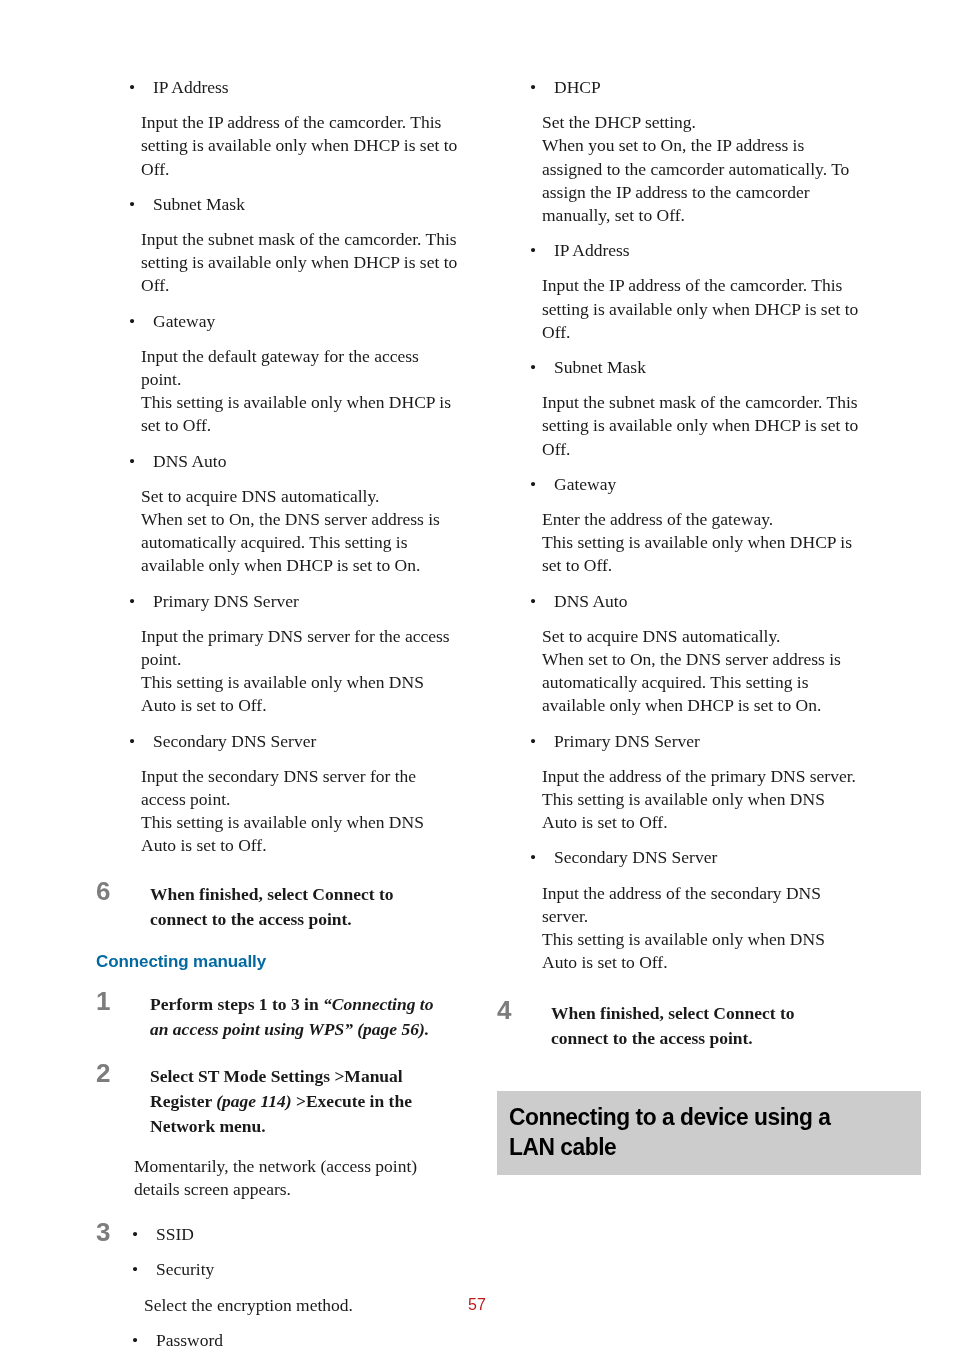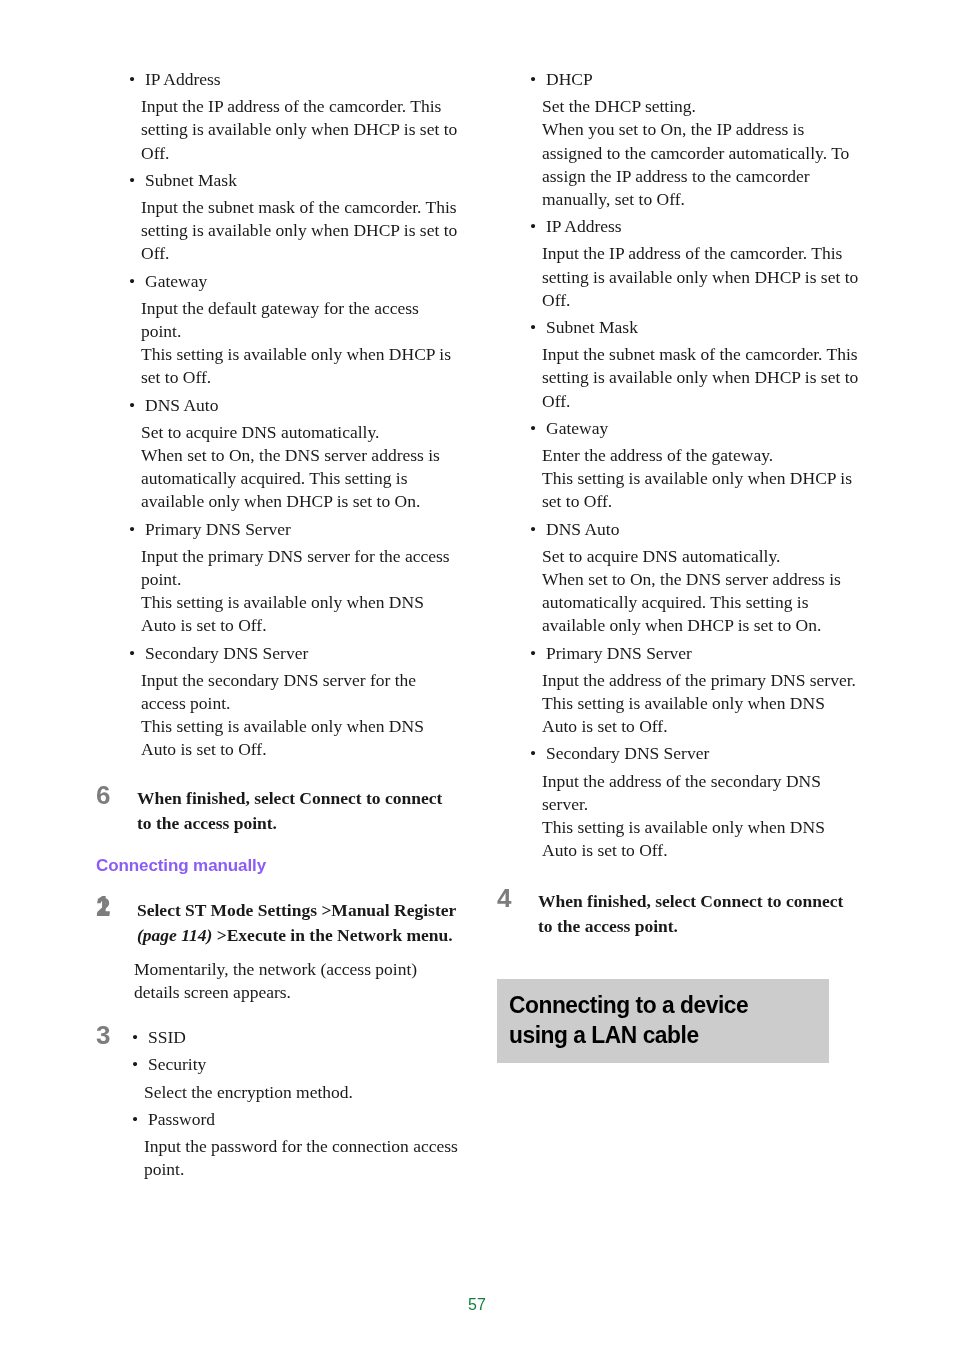--- a/index.html
+++ b/index.html
@@ -47,21 +47,21 @@
   .bullet-item .dot {
     position: absolute;
     left: 33px;
     top: 0;
     font-size: 17.5px;
     line-height: 23.2px;
   }
   .term {
     font-size: 17.5px;
     line-height: 23.2px;
-    margin: 4px;
+    margin: 12px;
   }
   .desc {
     font-size: 17.5px;
     line-height: 23.2px;
     margin: 0;
   }
 
   
   .bullet-list.in-step .bullet-item { padding-left: 48px; }
   .bullet-list.in-step .bullet-item .dot { left: 36px; }
@@ -79,46 +79,46 @@
     font-family: "Liberation Sans", "DejaVu Sans", sans-serif;
     font-weight: bold;
     font-size: 26px;
     line-height: 26px;
     color: #7d7d7d;
   }
   .step-title {
     font-size: 17.5px;
     line-height: 25px;
     font-weight: bold;
-    margin: 3px;
+    margin: 16px;
   }
   .step-title .it { font-style: italic; }
   .step-body {
     font-size: 17.5px;
     line-height: 23.2px;
     margin: 10px 0 0 0;
     font-weight: normal;
   }
 
   
   .subhead {
     font-family: "Liberation Sans", "DejaVu Sans", sans-serif;
     font-weight: bold;
     font-size: 17px;
     letter-spacing: -0.1px;
-    color: #8b5cf6;
+    color: #0369a1;
     margin: 20px 0 0 0;
   }
 
   
   .section-banner {
     background: #cccccc;
     margin-top: 40px;
     padding: 11px 12px 13px 12px;
-    width: 332px;
+    width: 424px;
   }
   .section-banner h2 {
     font-family: "Liberation Sans", "DejaVu Sans", sans-serif;
     font-weight: bold;
     font-size: 24.5px;
     line-height: 30px;
     letter-spacing: -0.5px;
     margin: 0;
     color: #000000;
     transform: scaleX(0.93);
@@ -132,21 +132,21 @@
 
   
   .page-number {
     position: absolute;
     left: 0;
     right: 0;
     top: 1296px;
     text-align: center;
     font-family: "Liberation Sans", "DejaVu Sans", sans-serif;
     font-size: 16px;
-    color: #15803d;
+    color: #b91c1c;
   }
 </style>
 </head>
 <body>
 
 <div class="page">
 
   <div class="col col-left">
 
     <ul class="bullet-list">
@@ -184,20 +184,21 @@
 
     <div class="step" style="margin-top:24px;">
       <span class="num">6</span>
       <p class="step-title">When finished, select Connect to connect to the access point.</p>
     </div>
 
     <p class="subhead">Connecting manually</p>
 
     <div class="step" style="margin-top:20px;">
       <span class="num">1</span>
+      <p class="step-title"><span>Perform steps 1 to 3 in </span><span class="it">“Connecting to an access point using WPS” (page 56).</span></p>
     </div>
 
     <div class="step">
       <span class="num">2</span>
       <p class="step-title"><span>Select ST Mode Settings &gt;Manual Register </span><span class="it">(page 114)</span><span> &gt;Execute in the Network menu.</span></p>
       <p class="step-body">Momentarily, the network (access point) details screen appears.</p>
     </div>
 
     <div class="step">
       <span class="num">3</span>

